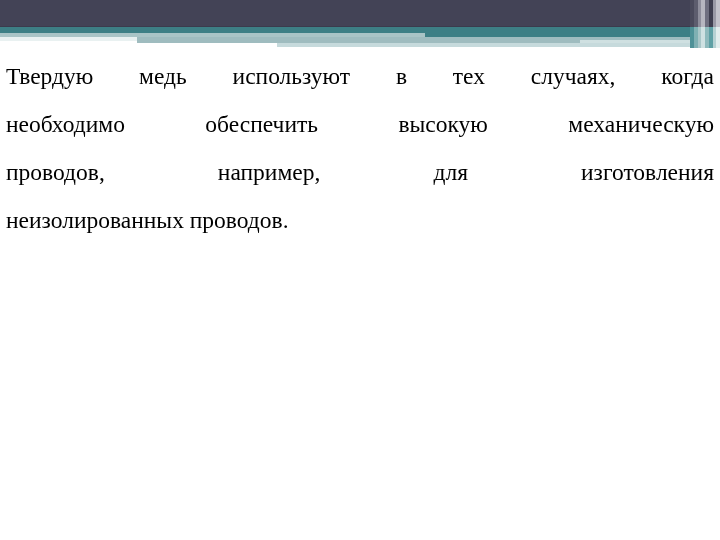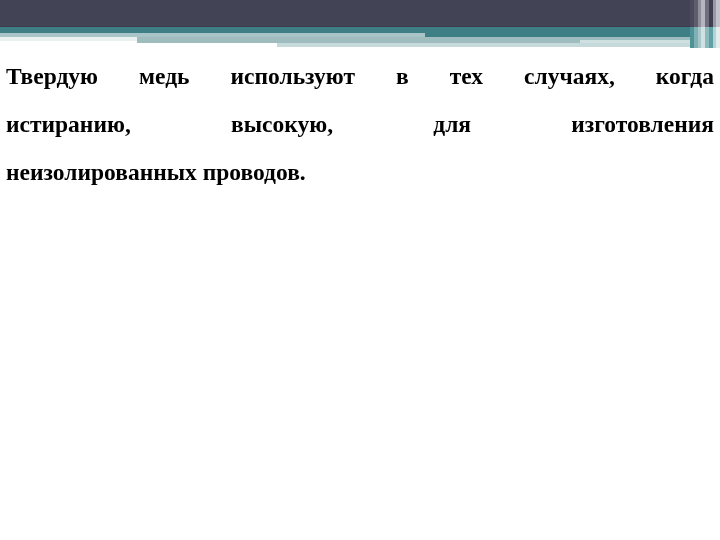--- a/index.html
+++ b/index.html
@@ -138,21 +138,20 @@
   #body-text {
     position: absolute;
     left: 6px;
     top: 52px;
     width: 708px;
     color: #000000;
     font-size: 23.5px;
     line-height: 48px;
     text-align: justify;
     text-justify: inter-word;
-    font-weight: bold;
   }
   .tline {
     display: block;
     white-space: nowrap;
   }
   .tline.justified {
     white-space: normal;
     text-align: justify;
     text-align-last: justify;
   }
@@ -194,17 +193,18 @@
         <div class="vstripe-lower" style="left: 18.75px; width: 3.75px; background: rgb(95, 160, 165);"></div>
         <div class="vstripe" style="left: 22.5px; width: 3.75px; background: rgb(154, 154, 166);"></div>
         <div class="vstripe-lower" style="left: 22.5px; width: 3.75px; background: rgb(183, 210, 212);"></div>
         <div class="vstripe" style="left: 26.25px; width: 3.75px; background: rgb(195, 195, 203);"></div>
         <div class="vstripe-lower" style="left: 26.25px; width: 3.75px; background: rgb(226, 238, 238);"></div>
       </div>
   </div>
 
   <div id="body-text">
     <span class="tline justified">Твердую медь используют в тех случаях, когда</span>
-    <span class="tline justified">истиранию, высокую, для изготовления</span>
+    <span class="tline justified">необходимо обеспечить высокую механическую</span>
+    <span class="tline justified">проводов, например, для изготовления</span>
     <span class="tline last">неизолированных проводов.</span>
   </div>
 
 </div>
 
 </body></html>

